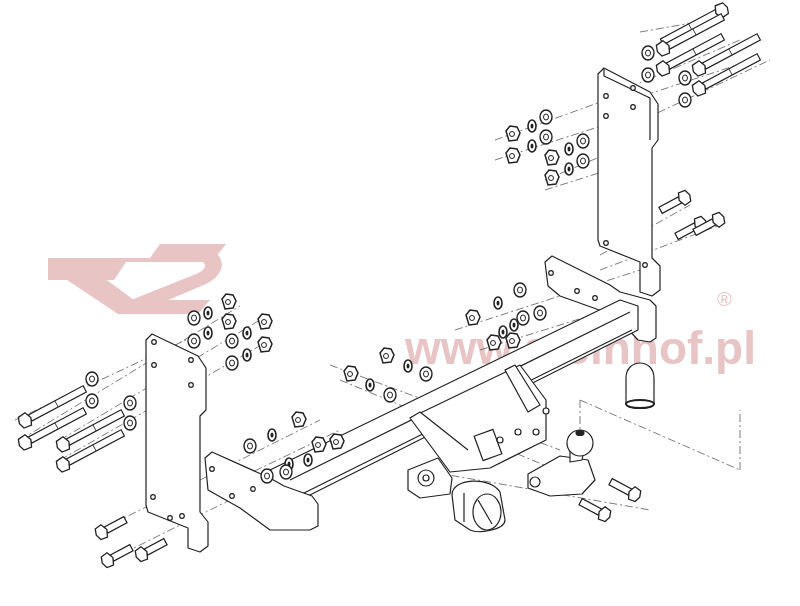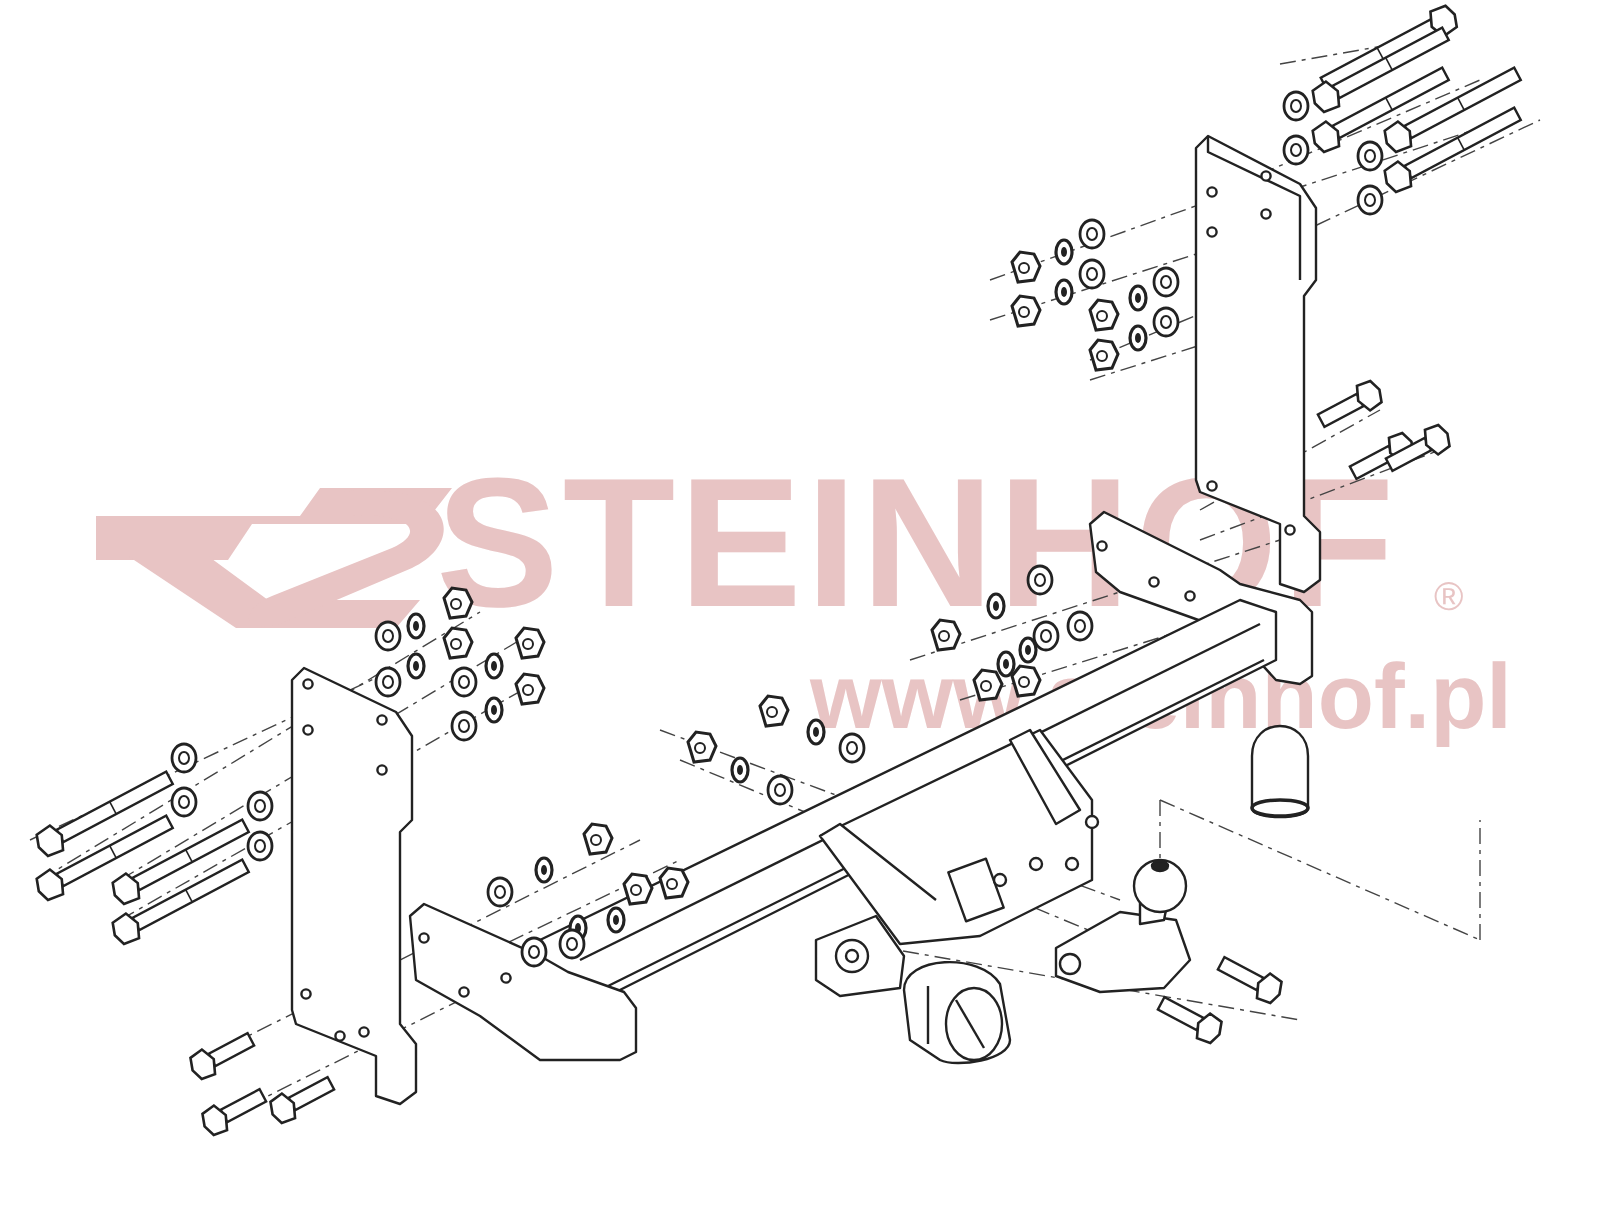--- a/index.html
+++ b/index.html
@@ -17,21 +17,20 @@
 <div id="stage">
 
   <svg width="800" height="606">
     <g fill="#e8c4c4">
 
       <path d="M48 258 L150 258 L160 244 L226 244 L212 262 L126 262 L114 280 L48 280 Z"></path>
       <path d="M64 278 L104 278 L134 300 L210 300 L198 314 L118 314 Z"></path>
       <path d="M170 246 C230 240 232 272 206 284 L140 312 C120 318 120 304 136 298 L196 274 C214 266 204 256 176 258 Z"></path>
     </g>
   </svg>
-  <div id="wm-brand" class="wm-text">STEINHOF</div>
   <div id="wm-reg" class="wm-text">®</div>
   <div id="wm-url" class="wm-text">www.steinhof.pl</div>
 
   <svg width="800" height="606" viewBox="0 0 800 606">
     <defs>
       <g id="washer">
           <ellipse rx="6" ry="7" fill="#fff" stroke="#222" stroke-width="1.4"></ellipse>
           <ellipse rx="2.5" ry="3" fill="none" stroke="#222" stroke-width="1"></ellipse>
         </g>
       <g id="lockw">

